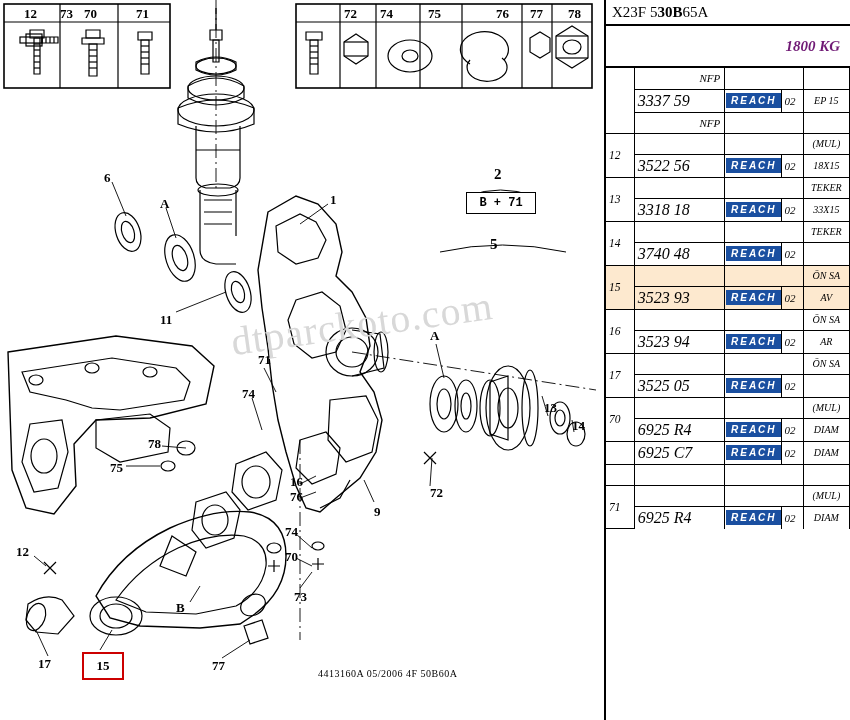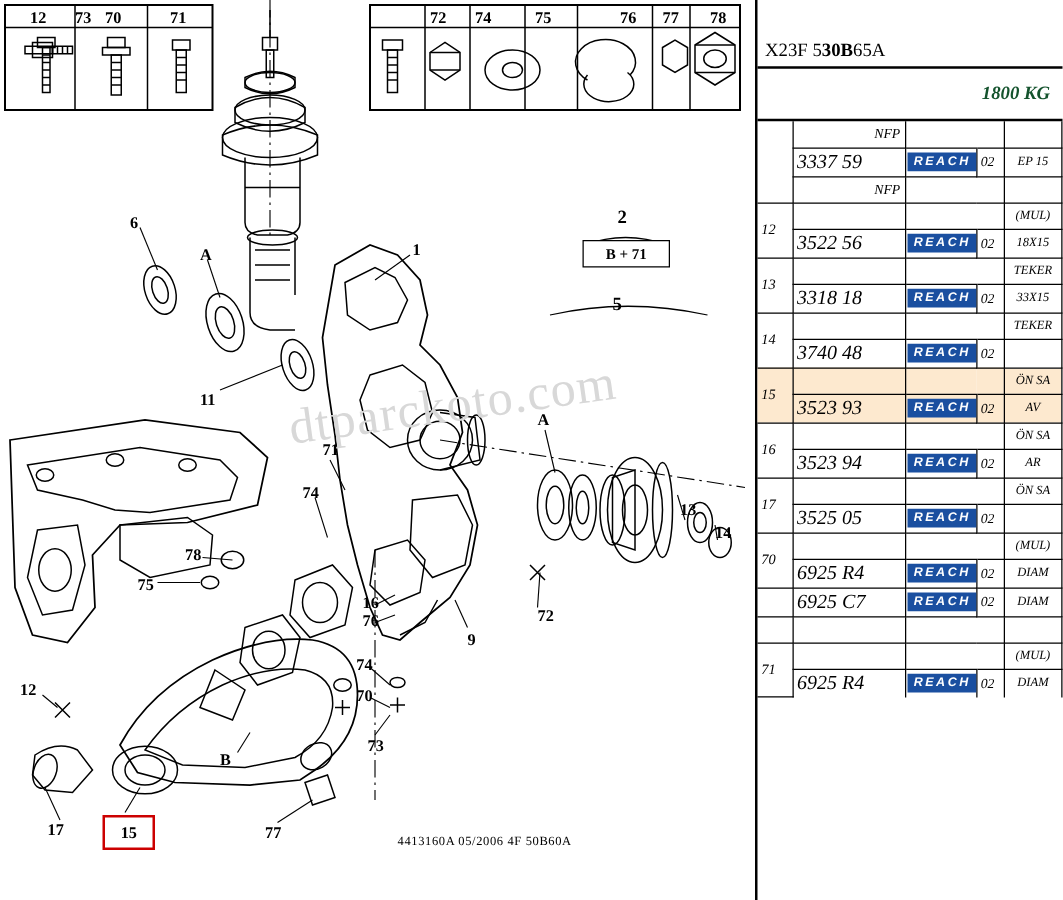--- a/index.html
+++ b/index.html
@@ -28,41 +28,41 @@
 
   .callout{
     position:absolute;
     font-size:13px;font-weight:bold;color:#000;
     font-family:"Liberation Serif", serif;
     white-space:nowrap;
   }
   .smallbox{
     position:absolute;border:1px solid #000;background:#fff;
     font-size:12px;font-weight:bold;text-align:center;
-    font-family:Liberation Serif, serif;
+    font-family:Liberation Mono, monospace;
   }
   .footer{
     position:absolute;left:318px;top:668px;
     font-size:10px;font-weight:normal;letter-spacing:.5px;
     font-family:"Liberation Serif", serif;
   }
   .hl15{
     position:absolute;left:82px;top:652px;width:38px;height:24px;
     border:2px solid #cc0000;background:#fff;
     display:flex;align-items:center;justify-content:center;
     font-size:13px;font-weight:bold;
     font-family:"Liberation Serif", serif;
   }
 
   
   .table-panel{position:absolute;left:604px;top:0;width:246px;height:720px;background:#fff;border-left:2px solid #000;box-sizing:border-box;}
-  .tp-header{height:26px;border-bottom:2px solid #000;display:flex;align-items:center;padding-left:6px;box-sizing:border-box;font-size:15px;font-family:"Liberation Serif", serif;margin-top:29px;}
+  .tp-header{height:26px;border-bottom:2px solid #000;display:flex;align-items:center;padding-left:6px;box-sizing:border-box;font-size:15px;font-family:"Liberation Serif", serif;}
   .tp-header b{font-weight:bold;}
   .tp-weight{height:42px;border-bottom:2px solid #000;display:flex;align-items:center;justify-content:flex-end;padding-right:10px;box-sizing:border-box;}
-  .tp-weight span{color:#14532d;font-style:italic;font-weight:bold;font-size:15px;font-family:"Liberation Serif", serif;}
+  .tp-weight span{color:#701a75;font-style:italic;font-weight:bold;font-size:15px;font-family:"Liberation Serif", serif;}
 
   table.parts{width:100%;border-collapse:collapse;table-layout:fixed;font-family:"Liberation Serif", serif;font-style:italic;}
   table.parts col.c1{width:28px;}
   table.parts col.c2{width:90px;}
   table.parts col.c3{width:56px;}
   table.parts col.c4{width:22px;}
   table.parts col.c5{width:46px;}
   table.parts td{
     border-right:1px solid #000;border-bottom:1px solid #000;
     font-size:11.5px;padding:2px 3px;vertical-align:middle;height:21px;box-sizing:border-box;

